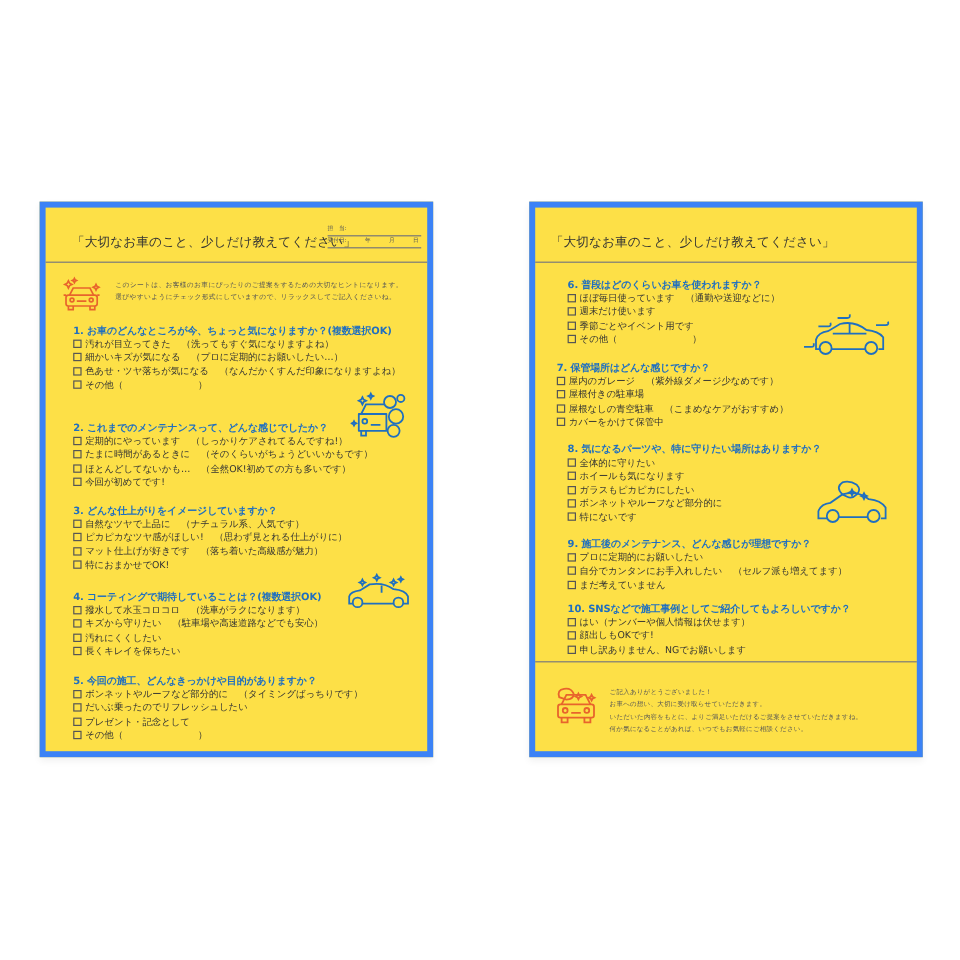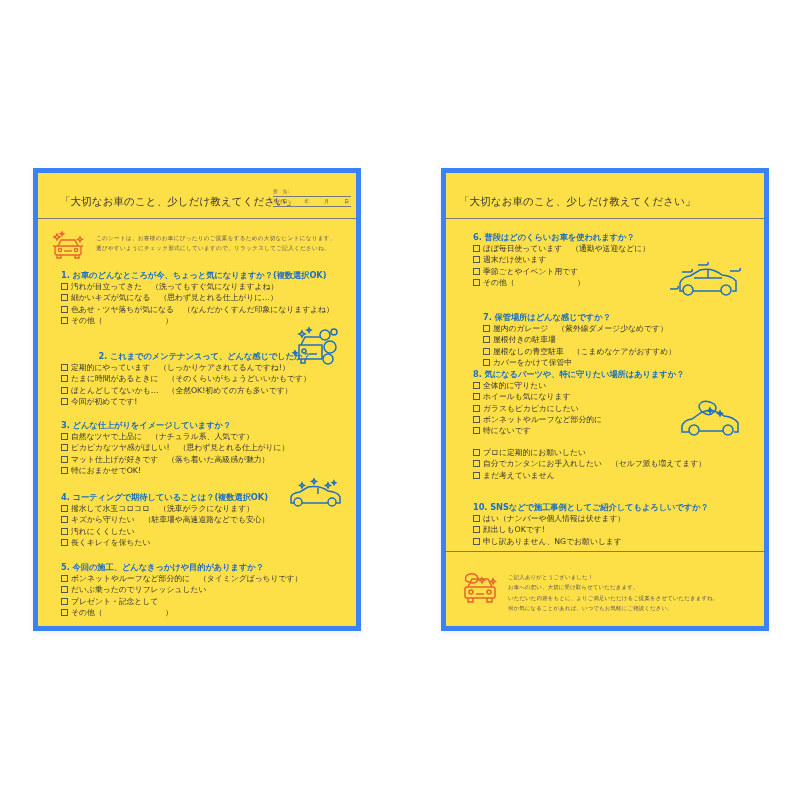--- a/index.html
+++ b/index.html
@@ -95,21 +95,21 @@
   <div class="q" style="top:96px;">
     <div class="q-title">1. お車のどんなところが今、ちょっと気になりますか？(複数選択OK)</div>
     <div class="opt">
         <span class="cb"></span>
         <span>汚れが目立ってきた</span>
         <span class="note">（洗ってもすぐ気になりますよね）</span>
       </div>
     <div class="opt">
         <span class="cb"></span>
         <span>細かいキズが気になる</span>
-        <span class="note">（思わず見とれる仕上がりに…）</span>
+        <span class="note">（プロに定期的にお願いしたい…）</span>
       </div>
     <div class="opt">
         <span class="cb"></span>
         <span>色あせ・ツヤ落ちが気になる</span>
         <span class="note">（なんだかくすんだ印象になりますよね）</span>
       </div>
     <div class="opt">
         <span class="cb"></span>
         <span>その他（　　　　　　　　）</span>
       </div>
@@ -123,21 +123,21 @@
     <path d="M7 20 H30 V34 H7z" stroke-linejoin="round"></path>
     <circle cx="12" cy="26" r="2"></circle>
     <line x1="17" y1="29" x2="25" y2="29"></line>
     <path d="M9 34 v4 h4 v-4"></path>
     <circle cx="33" cy="10" r="5"></circle>
     <circle cx="42" cy="7" r="3"></circle>
     <circle cx="38" cy="22" r="6"></circle>
     <circle cx="36" cy="34" r="5"></circle>
   </svg>
 
-  <div class="q" style="top:177px;text-align:right;">
+  <div class="q" style="top:177px;">
     <div class="q-title">2. これまでのメンテナンスって、どんな感じでしたか？</div>
     <div class="opt">
         <span class="cb"></span>
         <span>定期的にやっています</span>
         <span class="note">（しっかりケアされてるんですね!）</span>
       </div>
     <div class="opt">
         <span class="cb"></span>
         <span>たまに時間があるときに</span>
         <span class="note">（そのくらいがちょうどいいかもです）</span>
@@ -264,21 +264,21 @@
     <path d="M62 14 h8 q3 0 2 -3"></path>
     <path d="M2 32 h6 q3 0 2 -3"></path>
     <path d="M16 34 H12 V26 Q14 20 22 19 L32 13 Q44 10 54 18 Q64 19 68 24 V34 H64"></path>
     <circle cx="20" cy="33" r="5"></circle>
     <circle cx="58" cy="33" r="5"></circle>
     <line x1="25" y1="34" x2="53" y2="34"></line>
     <path d="M40 13 v8"></path>
     <line x1="26" y1="21" x2="54" y2="21"></line>
   </svg>
 
-  <div class="q" style="top:127px; left:37px;margin-top:11px;">
+  <div class="q" style="top:127px; left:18px;">
     <div class="q-title">7. 保管場所はどんな感じですか？</div>
     <div class="opt">
         <span class="cb"></span>
         <span>屋内のガレージ</span>
         <span class="note">（紫外線ダメージ少なめです）</span>
       </div>
     <div class="opt">
         <span class="cb"></span>
         <span>屋根付きの駐車場</span>
       </div>
@@ -321,20 +321,21 @@
     <path d="M12 34 H4 V28 Q6 22 14 21 L24 14 Q36 10 46 18 Q56 19 60 25 V34 H56"></path>
     <circle cx="16" cy="32" r="5"></circle>
     <circle cx="50" cy="32" r="5"></circle>
     <line x1="21" y1="33" x2="45" y2="33"></line>
     <path d="M24 14 Q18 8 24 4 Q30 2 36 6 Q40 10 36 14 Q32 18 28 16z"></path>
     <path d="M32 10 l0.8 1.6 l1.6 0.8 l-1.6 0.8 l-0.8 1.6 l-0.8-1.6 l-1.6-0.8 l1.6-0.8z"></path>
     <path d="M42 13 l0.8 1.6 l1.6 0.8 l-1.6 0.8 l-0.8 1.6 l-0.8-1.6 l-1.6-0.8 l1.6-0.8z"></path>
   </svg>
 
   <div class="q" style="top:274px; left:27px;">
+    <div class="q-title">9. 施工後のメンテナンス、どんな感じが理想ですか？</div>
     <div class="opt">
         <span class="cb"></span>
         <span>プロに定期的にお願いしたい</span>
       </div>
     <div class="opt">
         <span class="cb"></span>
         <span>自分でカンタンにお手入れしたい</span>
         <span class="note">（セルフ派も増えてます）</span>
       </div>
     <div class="opt">

